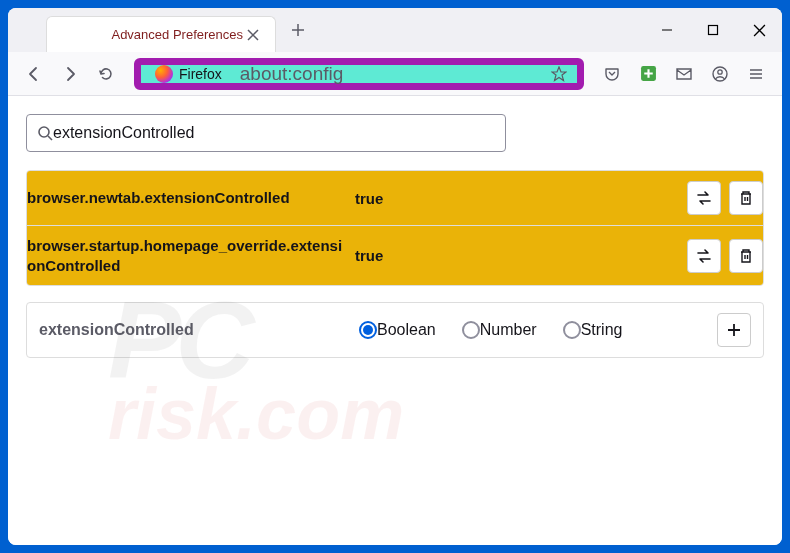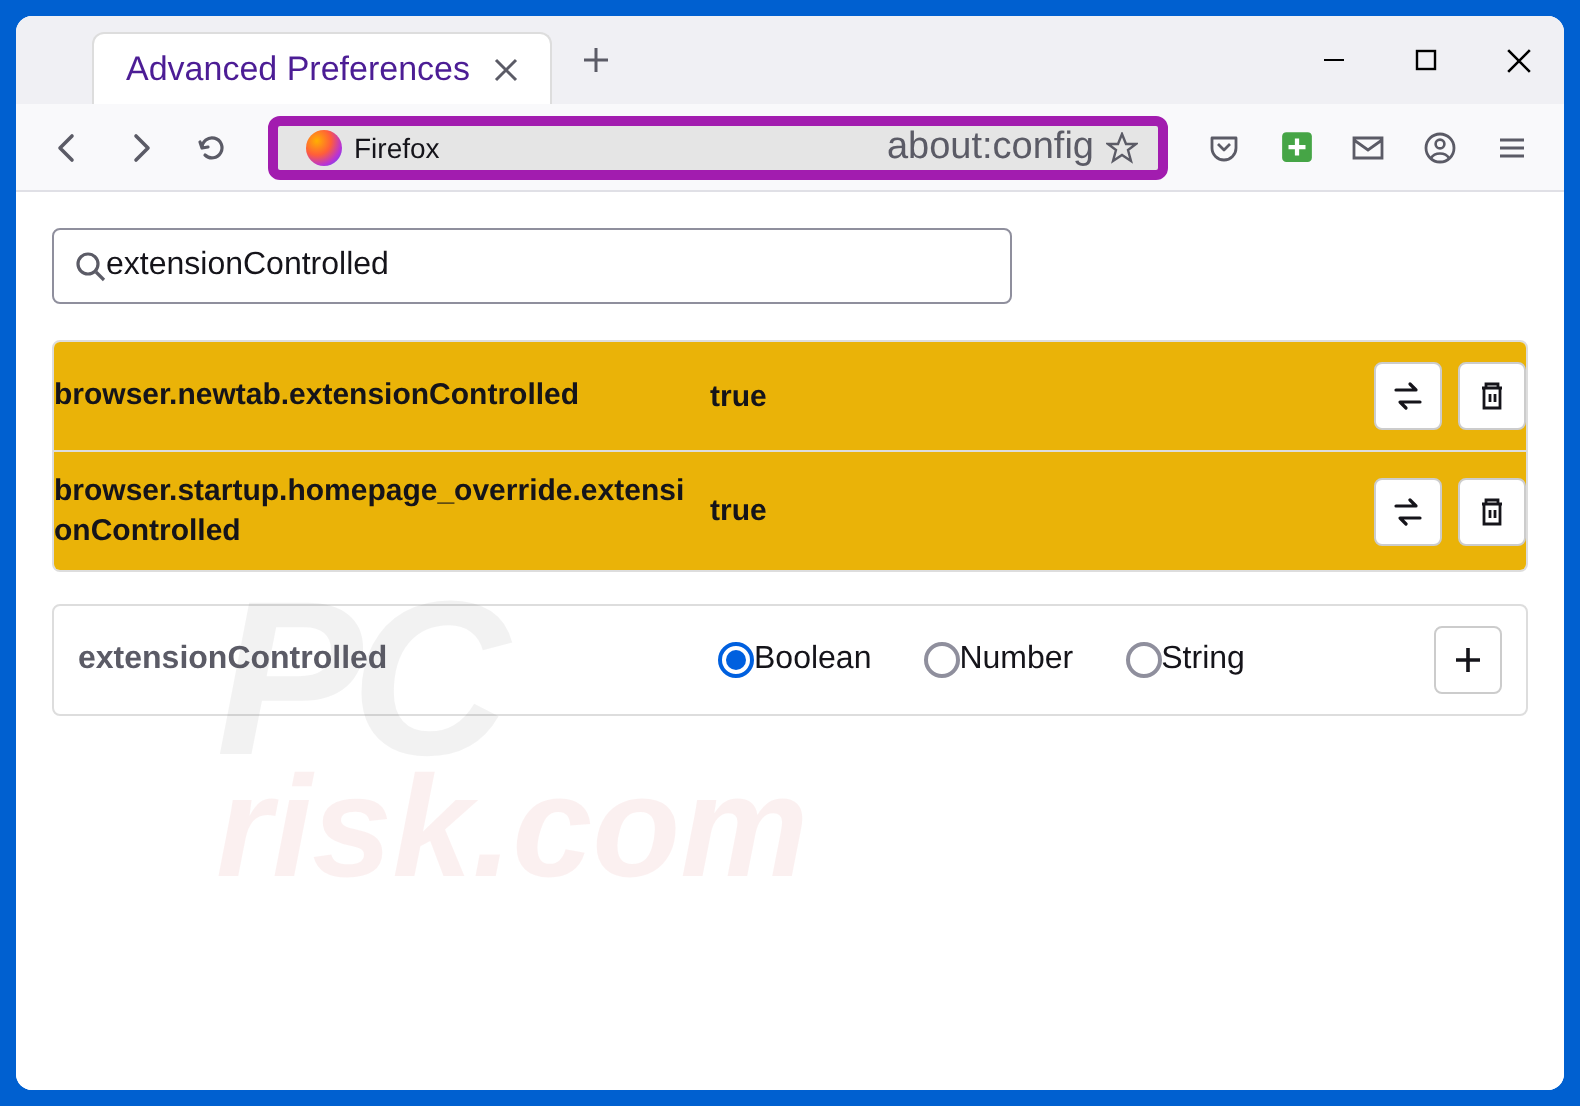--- a/index.html
+++ b/index.html
@@ -1,27 +1,27 @@
 <!DOCTYPE html>
 <html><head>
 <meta charset="utf-8">
 <style>
 * { margin: 0; padding: 0; box-sizing: border-box; font-family: "Segoe UI", Arial, sans-serif; }
 body { width: 790px; height: 553px; background: #0060d0; padding: 8px; overflow: hidden; }
 .window { width: 100%; height: 100%; background: #fff; border-radius: 8px; overflow: hidden; display: flex; flex-direction: column; }
 .titlebar { height: 44px; background: #f0f0f4; display: flex; align-items: center; position: relative; }
 .tab { margin-left: 38px; background: #fff; border-radius: 6px 6px 0 0; height: 36px; margin-top: 8px; display: flex; align-items: center; padding: 0 12px 0 16px; min-width: 230px; border: 1px solid #ddd; border-bottom: none; }
-.tab-title { font-size: 17px; color: #4c1d95; flex: 1; }
+.tab-title { font-size: 13px; color: #7f1d1d; flex: 1; text-align: right; }
 .tab-close { width: 20px; height: 20px; display: flex; align-items: center; justify-content: center; color: #5b5b66; cursor: pointer; }
 .newtab-btn { width: 28px; height: 28px; margin-left: 8px; display: flex; align-items: center; justify-content: center; color: #5b5b66; cursor: pointer; }
 .win-controls { position: absolute; right: 0; top: 0; height: 44px; display: flex; }
 .win-btn { width: 46px; height: 44px; display: flex; align-items: center; justify-content: center; color: #000; cursor: pointer; }
 .toolbar { height: 44px; background: #f9f9fb; border-bottom: 1px solid #e0e0e6; display: flex; align-items: center; padding: 0 10px; gap: 4px; }
 .nav-btn { width: 32px; height: 32px; display: flex; align-items: center; justify-content: center; color: #5b5b66; border-radius: 4px; cursor: pointer; }
-.urlbar { flex: 1; height: 32px; background: #e5e5e5; border: 5px solid #a21caf; border-radius: 6px; margin: 0 8px; display: flex; align-items: center; padding: 0 4px; text-align: right; }
+.urlbar { flex: 1; height: 32px; background: #5eead4; border: 7px solid #a21caf; border-radius: 6px; margin: 0 8px; display: flex; align-items: center; padding: 0 4px; }
 .url-fx-chip { display: flex; align-items: center; gap: 6px; padding: 2px 10px; border-radius: 4px; font-size: 14px; color: #15141a; }
 .url-text { font-size: 19px; color: #5b5b66; padding-left: 8px; flex: 1; }
 .star-btn { width: 28px; height: 28px; display: flex; align-items: center; justify-content: center; color: #5b5b66; }
 .content { flex: 1; background: #fff; padding: 18px 18px; position: relative; }
 .search-row { display: flex; align-items: center; gap: 16px; margin-bottom: 18px; }
 .search-box { flex: 1; max-width: 480px; height: 38px; border: 1px solid #8f8f9d; border-radius: 4px; display: flex; align-items: center; padding: 0 10px; }
 .search-box input { border: none; outline: none; flex: 1; font-size: 16px; color: #15141a; background: transparent; }
 .showonly { display: flex; align-items: center; gap: 8px; font-size: 16px; color: #15141a; }
 .checkbox { width: 18px; height: 18px; border: 1px solid #8f8f9d; border-radius: 3px; }
 .pref-list { border: 1px solid #ddd; border-radius: 4px; overflow: hidden; margin-bottom: 16px; }

